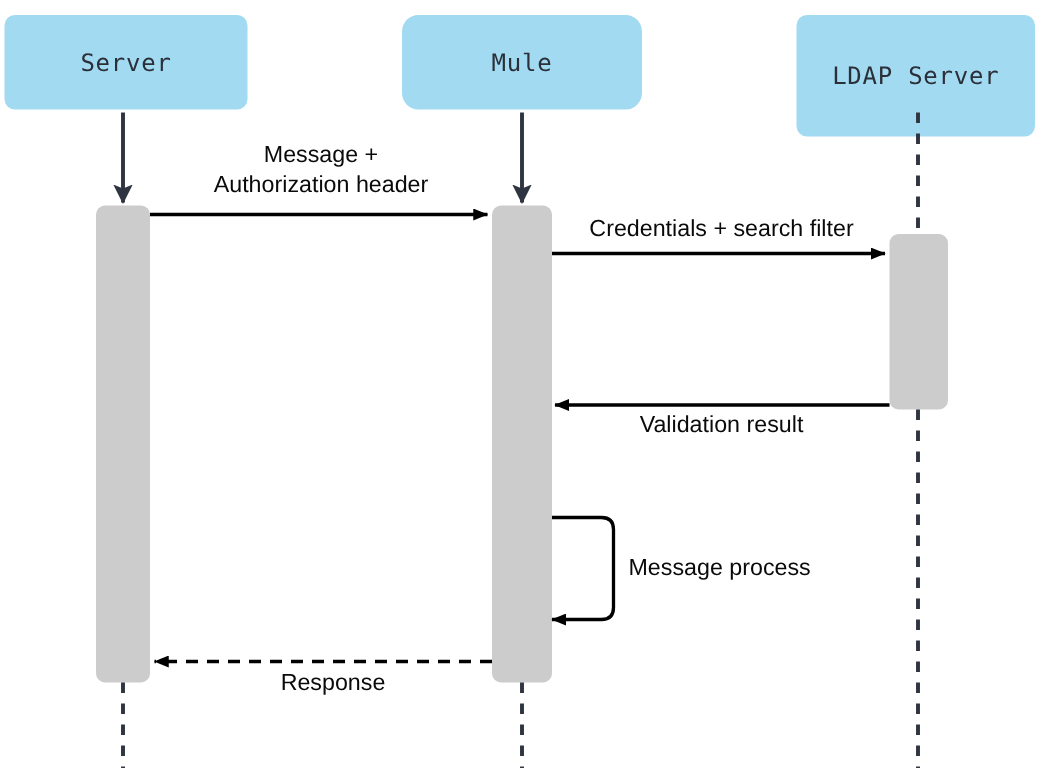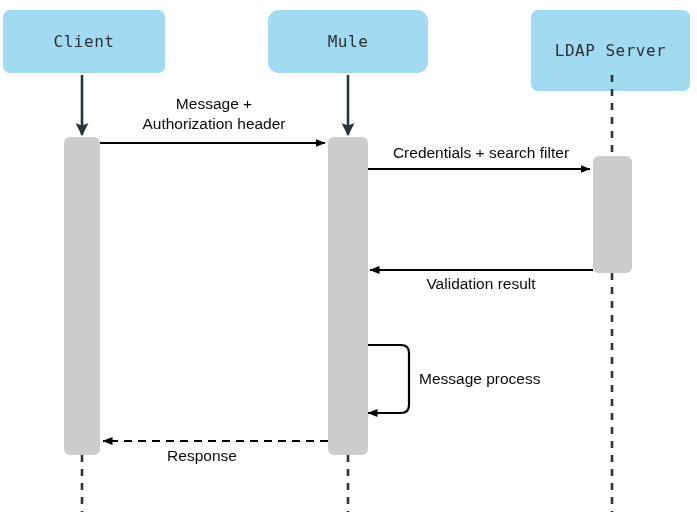--- a/index.html
+++ b/index.html
@@ -55,21 +55,21 @@
     height: 512px;
     pointer-events: none;
   }
 </style>
 </head>
 <body>
 
 <div id="diagram-root" style="width: 697px; height: 512px; background: rgb(255, 255, 255);">
 
   <div class="participant-box" id="box-client" style="left: 3px; top: 10px; width: 162px; height: 63px; background: rgb(162, 218, 242);">
-    <span class="participant-label">Client</span>
+    <span class="participant-label">Server</span>
   </div>
   <div class="participant-box" id="box-mule" style="left: 268px; top: 10px; width: 160px; height: 63px; background: rgb(162, 218, 242); border-radius: 11px;">
     <span class="participant-label">Mule</span>
   </div>
   <div class="participant-box" id="box-ldap" style="left: 531px; top: 10px; width: 159px; height: 81px; background: rgb(162, 218, 242);">
     <span class="participant-label">LDAP Server</span>
   </div>
 
   <div class="activation-bar" id="act-client" style="left: 64px; top: 137px; width: 36px; height: 318px; background: rgb(204, 204, 204);"></div>
   <div class="activation-bar" id="act-mule" style="left: 328px; top: 137px; width: 40px; height: 318px; background: rgb(204, 204, 204);"></div>
@@ -99,15 +99,15 @@
         <path d="M 368 345 L 401 345 Q 409 345 409 353 L 409 405 Q 409 413 401 413 L 368 413" fill="none" stroke="#000000" stroke-width="2.2" marker-end="url(#arrow-solid)"></path>
         <line x1="328" y1="441" x2="103" y2="441" stroke="#000000" stroke-width="2.2" stroke-dasharray="8,6" marker-end="url(#arrow-solid)"></line>
       </g>
   </svg>
 
   <div class="msg-label center" id="lbl-1" style="left: 481px; top: 143px; color: rgb(10, 10, 10);">Credentials + search filter</div>
   <div class="msg-label center" id="lbl-0" style="left: 214px; top: 94px; color: rgb(10, 10, 10);">Message +
 Authorization header</div>
   <div class="msg-label center" id="lbl-2" style="left: 481px; top: 274px; color: rgb(10, 10, 10);">Validation result</div>
   <div class="msg-label" id="lbl-3" style="left: 419px; top: 369px; color: rgb(10, 10, 10);">Message process</div>
-  <div class="msg-label center" id="lbl-4" style="left: 202px; top: 446px; color: rgb(10, 10, 10);">Response</div>
+  <div class="msg-label center" id="lbl-4" style="left: 222px; top: 446px; color: rgb(10, 10, 10);">Response</div>
 
 </div>
 
 </body></html>

